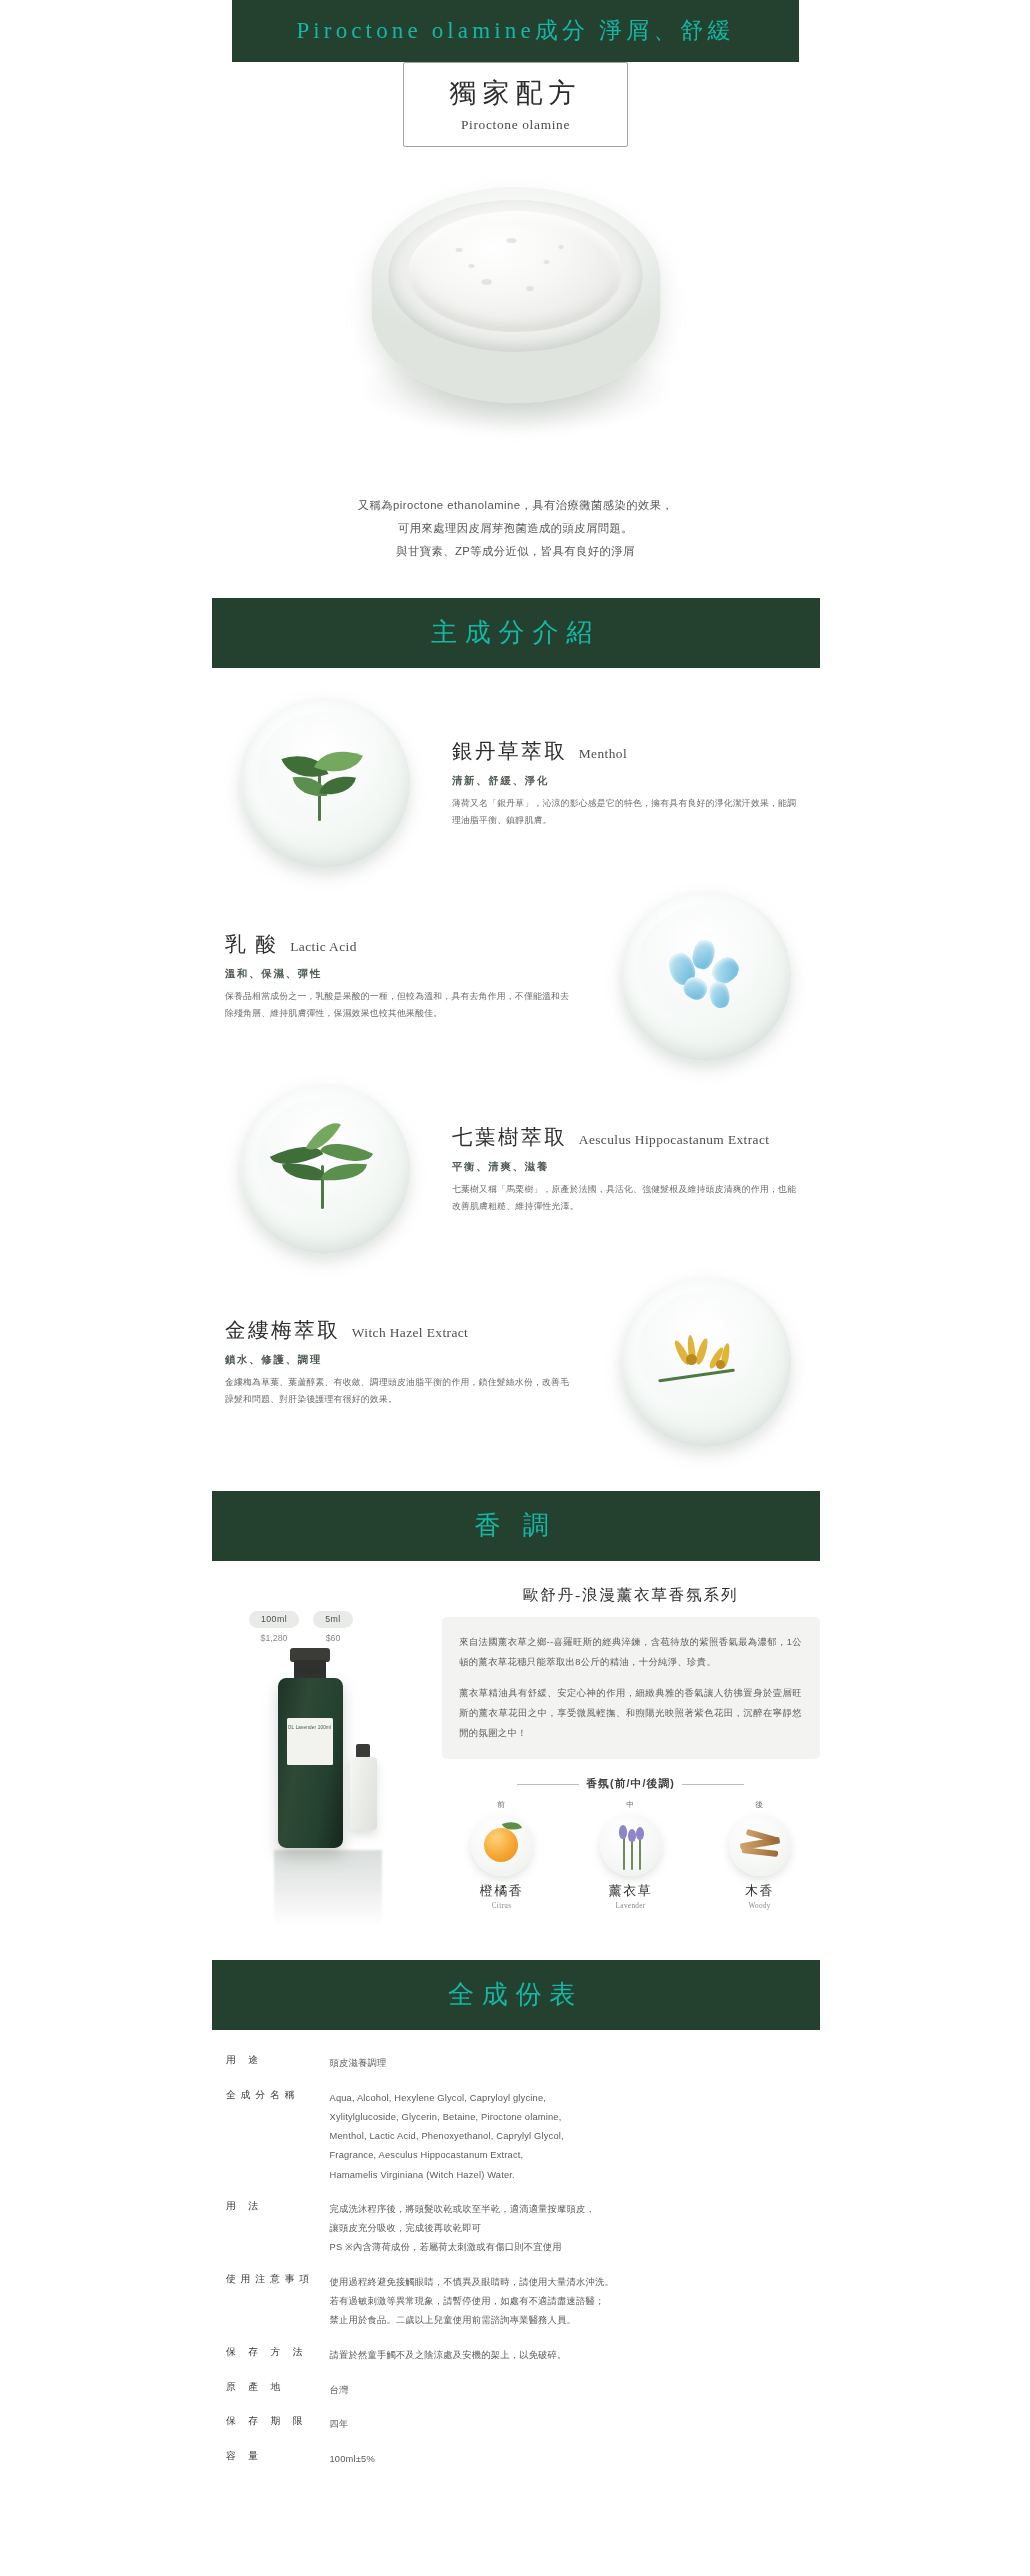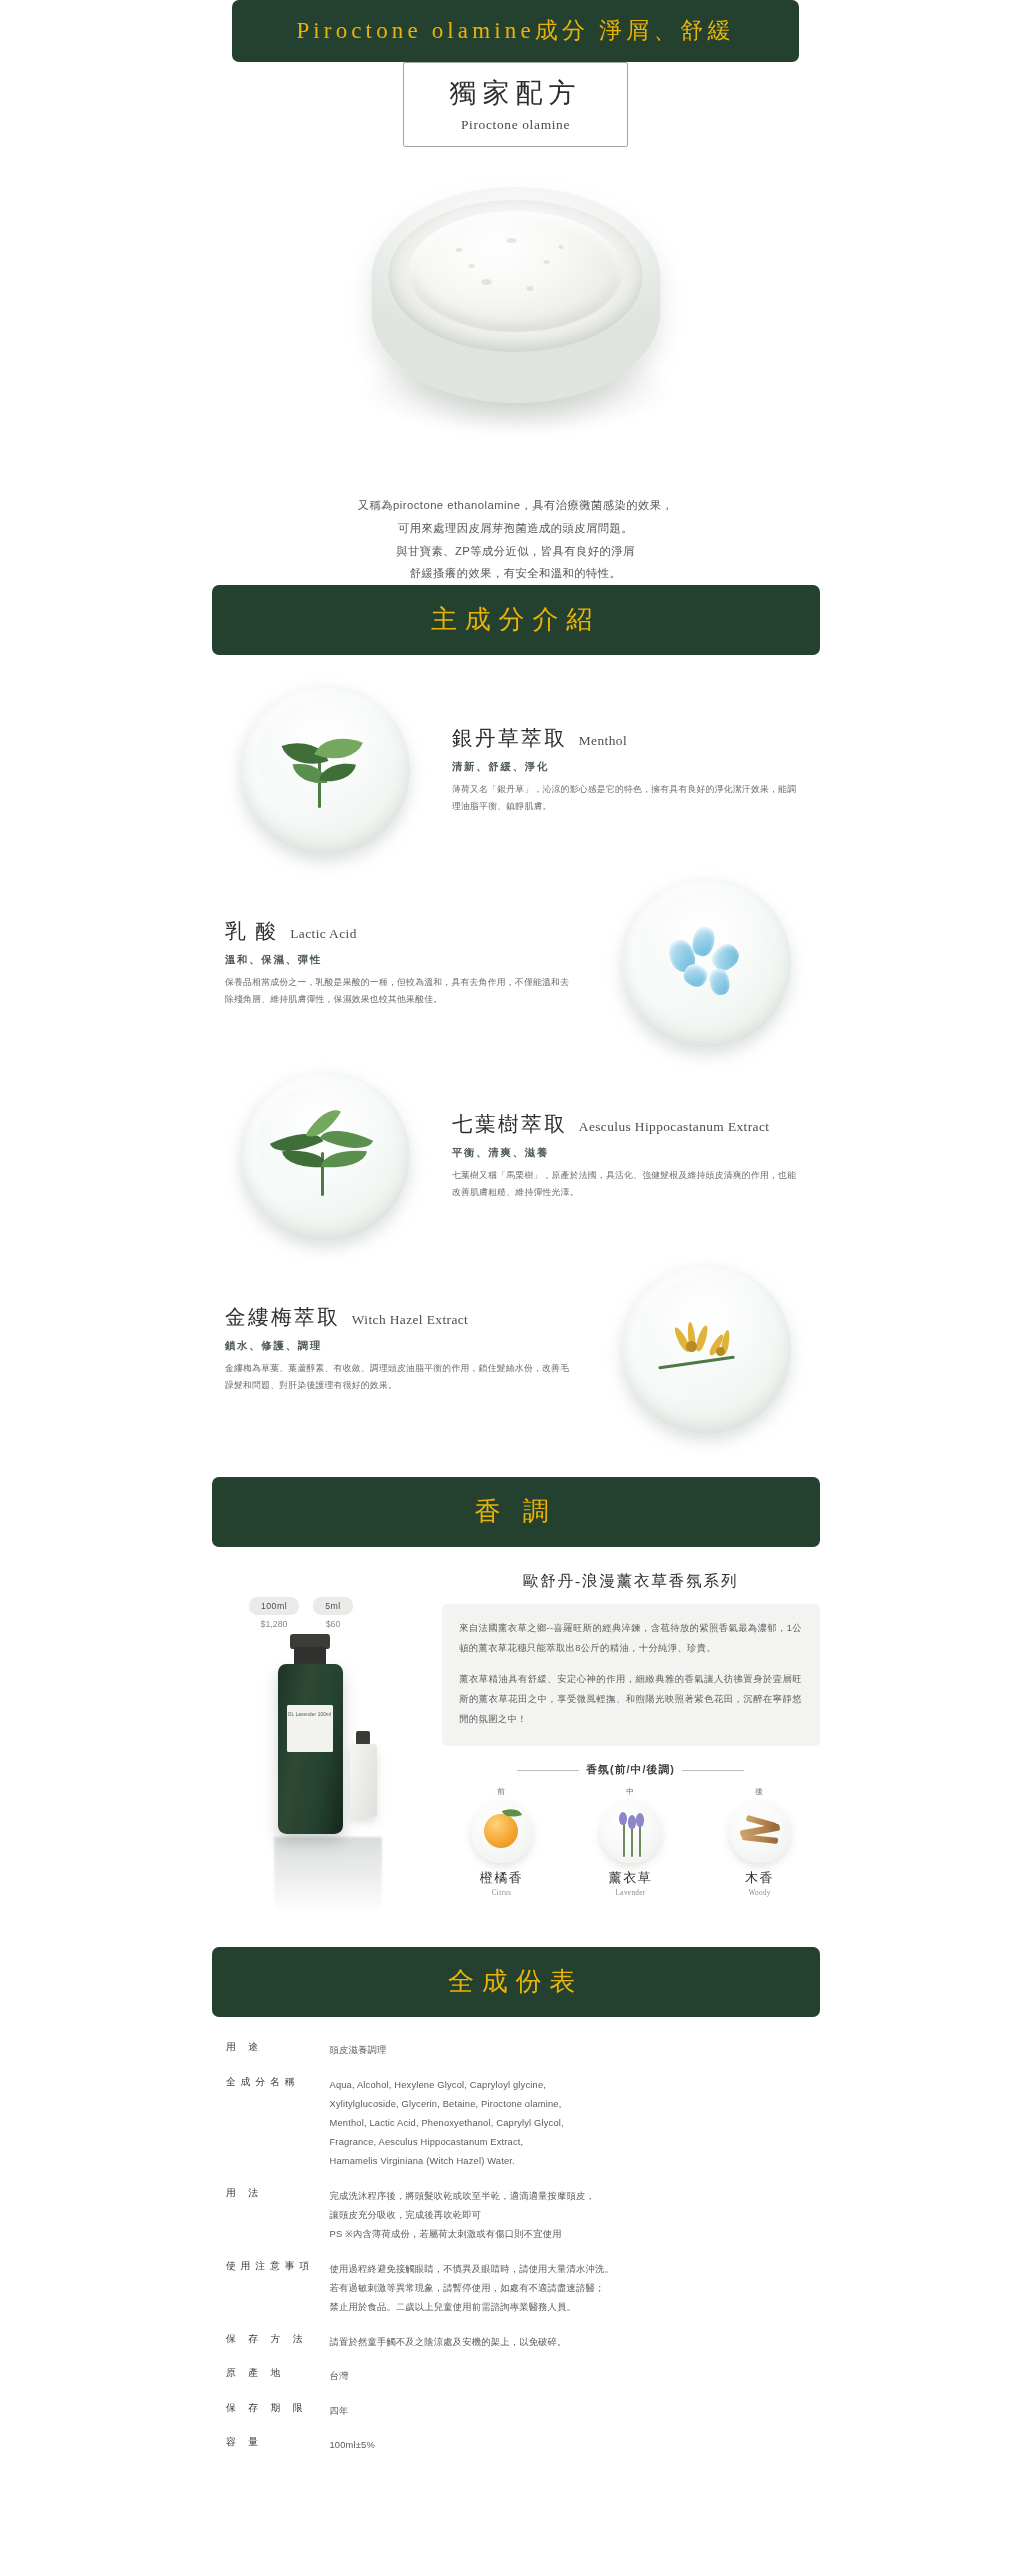--- a/index.html
+++ b/index.html
@@ -15,25 +15,24 @@
   .page {
     width: 1031px;
     margin: 0 auto;
     position: relative;
     background: #ffffff;
   }
 
   
   .banner {
     background: #24402f;
-    color: #eab308;
+    color: #14b8a6;
     text-align: center;
     font-family: "Liberation Serif", serif;
     letter-spacing: 0.18em;
-    border-radius: 7px;
   }
   .banner-top {
     margin: 0 auto;
     width: 567px;
     height: 62px;
     line-height: 62px;
     font-size: 23px;
   }
   .banner-sec {
     margin: 0 auto;
@@ -124,20 +123,21 @@
   }
 
   .hero-desc {
     width: 567px;
     margin: 13.4px auto 0;
     text-align: center;
     font-size: 11.3px;
     line-height: 2.0;
     color: #555555;
     letter-spacing: 0.04em;
+    padding-bottom: 36px;
   }
 
   
   .ingredients {
     width: 608px;
     margin: 0 auto;
     padding: 30px 0 20.6px;
   }
   .ing-row {
     display: flex;
@@ -489,21 +489,20 @@
         <span class="powder-grain" style="left:70%;top:28%;width:5.2px;height:3.6px;"></span>
         <span class="powder-grain" style="left:28%;top:44%;width:5.7px;height:3.6px;"></span>
       </div>
     </div>
   </div>
 
   <div class="hero-desc">
     <div>又稱為piroctone ethanolamine，具有治療黴菌感染的效果，</div>
     <div>可用來處理因皮屑芽孢菌造成的頭皮屑問題。</div>
     <div>與甘寶素、ZP等成分近似，皆具有良好的淨屑</div>
-    <div>舒緩搔癢的效果，有安全和溫和的特性。</div>
   </div>
 
   <div class="banner banner-sec">主成分介紹</div>
 
   <div class="ingredients">
 
     <div class="ing-row">
       <div class="ing-img">
         <div class="dish">
           <span class="stem" style="left:78px;top:77px;width:3.1px;height:46px;"></span>

